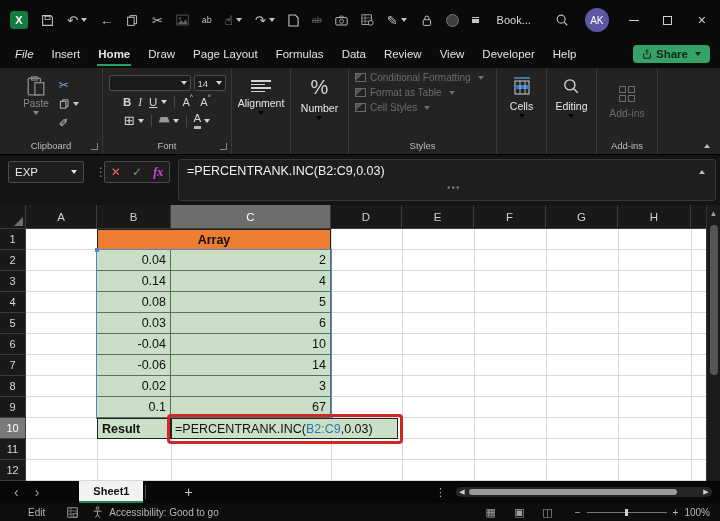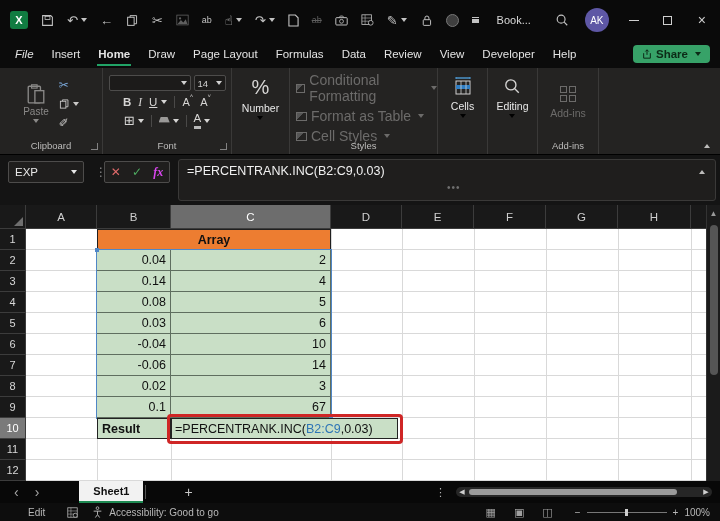--- a/index.html
+++ b/index.html
@@ -35,21 +35,21 @@
   .ribbon{position:absolute;left:0;top:68px;width:720px;height:87px;background:#242322;display:flex;border-bottom:1px solid #000;}
   .rgroup{position:relative;height:100%;border-right:1px solid #3a3938;display:flex;flex-direction:column;align-items:center;}
   .rlabel{position:absolute;bottom:3px;left:0;right:0;text-align:center;color:#bdbcbb;font-size:9.5px;}
   .launcher{position:absolute;bottom:4px;right:4px;width:7px;height:7px;border-left:1px solid #9a9a9a;border-bottom:1px solid #9a9a9a;transform:rotate(-90deg);opacity:.8;}
   .grayed{color:#6c6b6a !important;}
   .gbig{font-size:20px;color:#d6d5d4;line-height:1;}
   .gname{color:#e8e8e8;font-size:10.5px;margin-top:3px;}
   
   .g-clip{width:103px;}
   .clipwrap{display:flex;margin-top:8px;gap:10px;}
-  .pastecol{display:flex;flex-direction:column;align-items:center;color:#8a8988;justify-content:center;}
+  .pastecol{display:flex;flex-direction:column;align-items:center;color:#8a8988;}
   .cutcol{display:flex;flex-direction:column;gap:6px;margin-top:2px;}
   .cutcol .row{display:flex;align-items:center;font-size:12px;color:#c9c8c7;}
   
   .g-font{width:129px;}
   .fontrow1{display:flex;gap:3px;margin-top:7px;}
   .combo{background:#1c1b1a;border:1px solid #4d4c4b;border-radius:2px;height:16px;display:flex;align-items:center;justify-content:space-between;color:#d0d0d0;font-size:9.5px;padding:0 3px;}
   .fname{width:82px;}
   .fsize{width:32px;}
   .fontrow2,.fontrow3{display:flex;align-items:center;gap:7px;margin-top:5px;color:#d6d5d4;font-size:11.5px;}
   .fr-b{font-weight:bold;}
@@ -62,21 +62,21 @@
   .fillic{width:11px;height:8px;background:#9a9998;clip-path:polygon(20% 0,80% 0,100% 70%,0 70%);border-bottom:3px solid #8a8988;}
   
   .g-align{width:59px;} .g-num{width:58px;}
   .stackbtn{display:flex;flex-direction:column;align-items:center;margin-top:9px;gap:2px;}
   .alignlines{display:flex;flex-direction:column;gap:2px;margin-top:3px;}
   .alignlines i{width:20px;height:1.5px;background:#d6d5d4;}
   .alignlines i:nth-child(2){width:14px;}
   .alignlines i:nth-child(4){width:14px;}
   
   .g-styles{width:148px;align-items:flex-start;}
-  .stylerow{display:flex;align-items:center;gap:4px;color:#6c6b6a;font-size:14px;margin:4px 0 0 6px;}
+  .stylerow{display:flex;align-items:center;gap:4px;color:#6c6b6a;font-size:10px;margin:4px 0 0 6px;}
   .sticon{width:11px;height:9px;border:1px solid #6c6b6a;background:linear-gradient(135deg,#555 40%,transparent 40%);}
   
   .g-cells{width:50px;} .g-edit{width:50px;} .g-add{width:61px;}
   .g-rest{flex:1;border-right:none;position:relative;}
   .collapse{position:absolute;right:10px;bottom:6px;color:#bdbcbb;}
   .addgrid{display:grid;grid-template-columns:7px 7px;grid-template-rows:7px 7px;gap:2px;margin-top:9px;}
   .addgrid i{border:1px solid #6c6b6a;}
 
   
   .fxbar{position:absolute;left:0;top:155px;width:720px;height:50px;background:#141414;}
@@ -296,20 +296,32 @@
         <span class="fillic"></span>
           <i class="chv" style="margin-left:-4px;"></i>
         <i class="fdiv"></i>
         <span class="colA">A</span>
           <i class="chv" style="margin-left:-4px;"></i>
       </div>
       <span class="rlabel">Font</span>
       <i class="launcher"></i>
     </div>
 
+    <div class="rgroup g-align">
+      <div class="stackbtn">
+        <span class="alignlines">
+            <i></i>
+            <i></i>
+            <i></i>
+            <i></i>
+          </span>
+        <span class="gname">Alignment</span>
+        <i class="chv" style="margin:0;"></i>
+      </div>
+    </div>
 
     <div class="rgroup g-num">
       <div class="stackbtn">
         <span class="gbig">%</span>
         <span class="gname">Number</span>
         <i class="chv" style="margin:0;"></i>
       </div>
     </div>
 
     <div class="rgroup g-styles">

